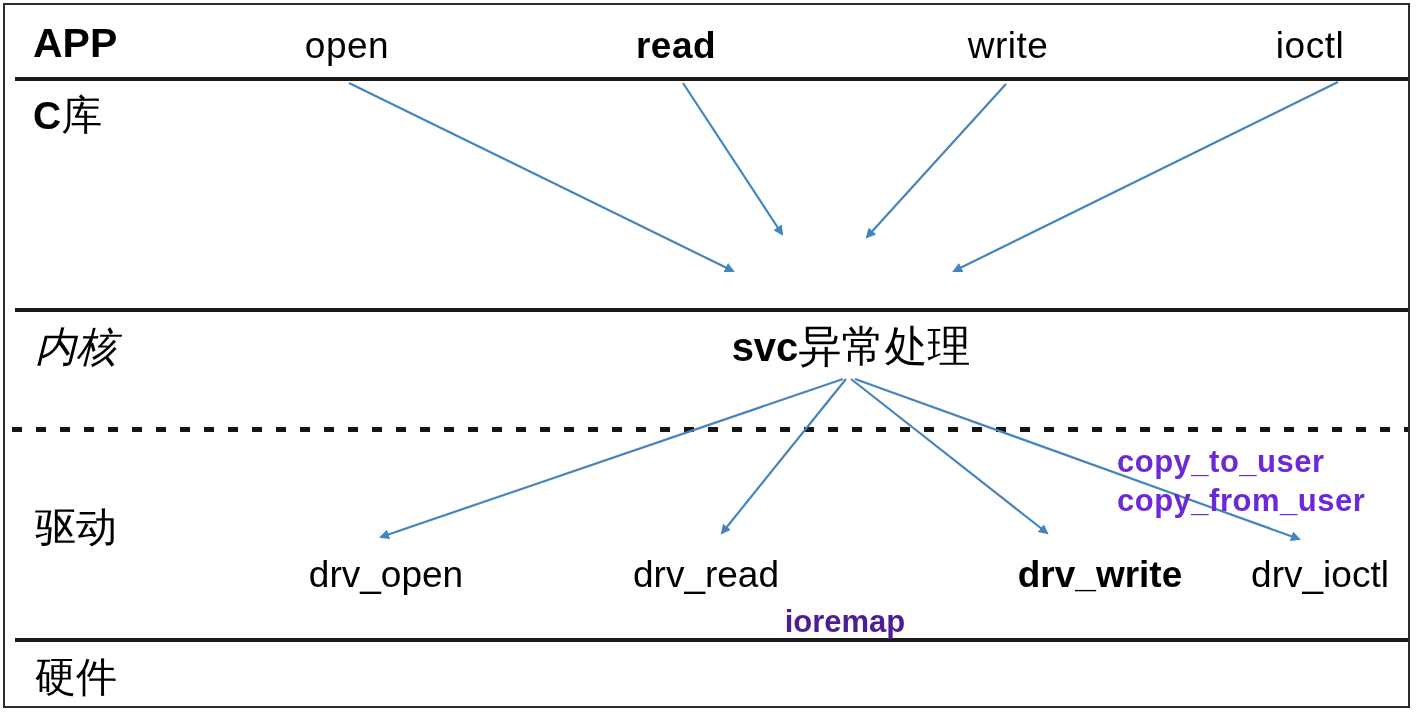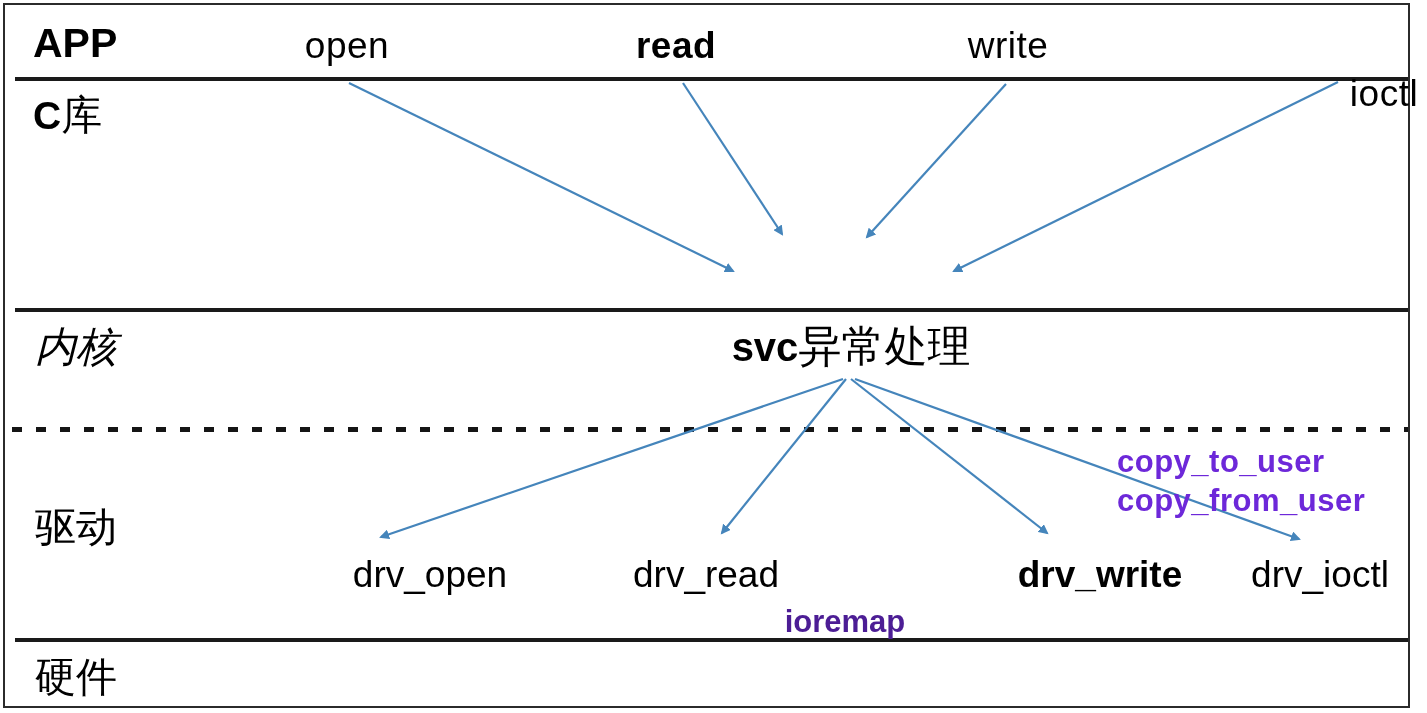--- a/index.html
+++ b/index.html
@@ -81,38 +81,38 @@
       <line x1="846" y1="379" x2="722" y2="533" marker-end="url(#ah)"></line>
       <line x1="851" y1="379" x2="1047" y2="533" marker-end="url(#ah)"></line>
       <line x1="855" y1="379" x2="1299" y2="539" marker-end="url(#ah)"></line>
     </g>
   </svg>
 
   <div class="lbl app-title latin-bold">APP</div>
   <div class="lbl call latin centered" style="left:347px;">open</div>
   <div class="lbl call latin centered" style="left:676px;font-weight:bold;">read</div>
   <div class="lbl call latin centered" style="left:1008px;">write</div>
-  <div class="lbl call latin centered" style="left:1384px;margin-top:48px;">ioctl</div>
+  <div class="lbl call latin centered" style="left:1310px;">ioctl</div>
 
   <div class="lbl clib">
     <span class="latin-bold">C</span><span class="cjk">库</span>
   </div>
 
 
   <div class="lbl kernel cjk">内核</div>
   <div class="lbl svc-handler centered">
     <span class="latin-bold">svc</span><span class="cjk">异常处理</span>
   </div>
 
   <div class="lbl driver cjk">驱动</div>
 
   <div class="lbl cyan-note" style="top:444px;">copy_to_user</div>
   <div class="lbl cyan-note" style="top:483px;">copy_from_user</div>
 
-  <div class="lbl drvfn latin centered" style="left:386px;margin-left:44px;">drv_open</div>
+  <div class="lbl drvfn latin centered" style="left:386px;">drv_open</div>
   <div class="lbl drvfn latin centered" style="left:706px;">drv_read</div>
   <div class="lbl drvfn latin centered" style="left:1100px;font-weight:bold;">drv_write</div>
   <div class="lbl drvfn latin centered" style="left:1320px;">drv_ioctl</div>
 
   <div class="lbl ioremap centered">ioremap</div>
 
   <div class="lbl hardware cjk">硬件</div>
 
 
 </div>

